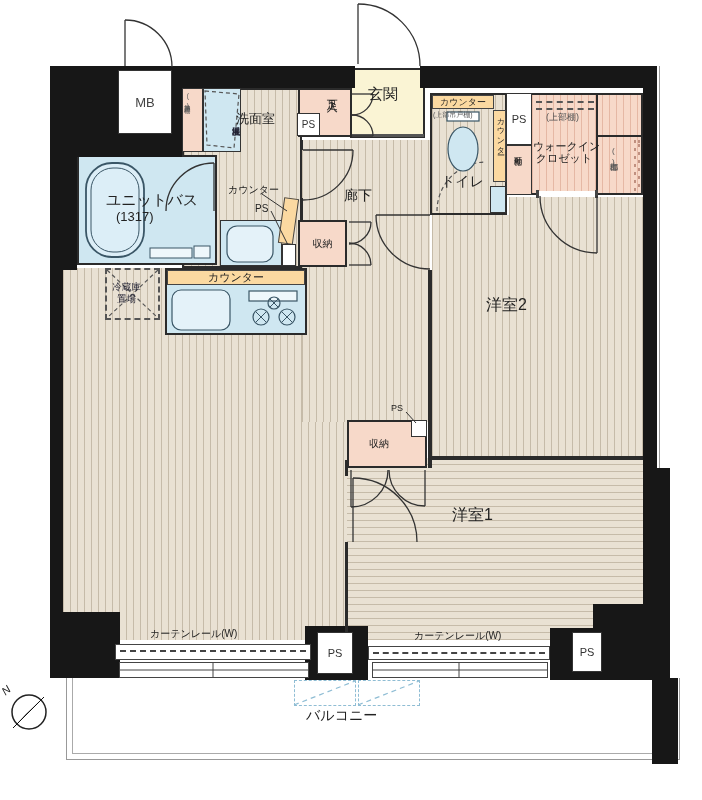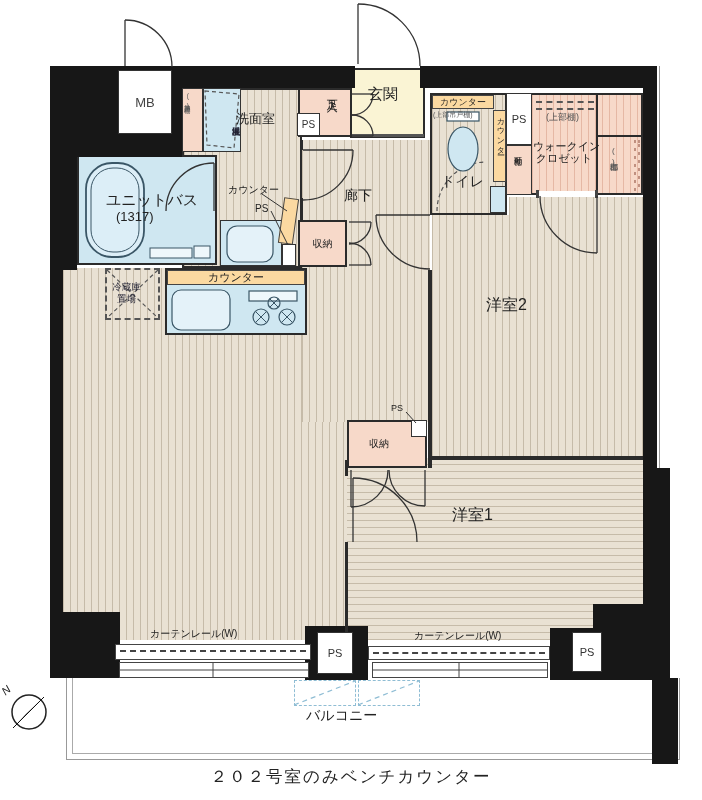--- a/index.html
+++ b/index.html
@@ -233,14 +233,13 @@
     <span style="display:block;">冷蔵庫</span>
     <span style="display:block;">置場</span>
   </div>
   <div class="lbl" style="left:486px;top:296px;font-size:16px;">洋室2</div>
   <div class="lbl" style="left:452px;top:506px;font-size:16px;">洋室1</div>
   <div class="lbl" style="left:150px;top:628px;font-size:10px;">カーテンレール(W)</div>
   <div class="lbl" style="left:414px;top:630px;font-size:10px;">カーテンレール(W)</div>
   <div class="lbl" style="left:306px;top:708px;font-size:14px;">バルコニー</div>
   <div class="lbl" style="left:2px;top:684px;font-size:11px;font-style:italic;transform:rotate(-40deg);">N</div>
 
-  <div class="caption">２０２号室のみベンチカウンター</div>
 </div>
 
 </body></html>

